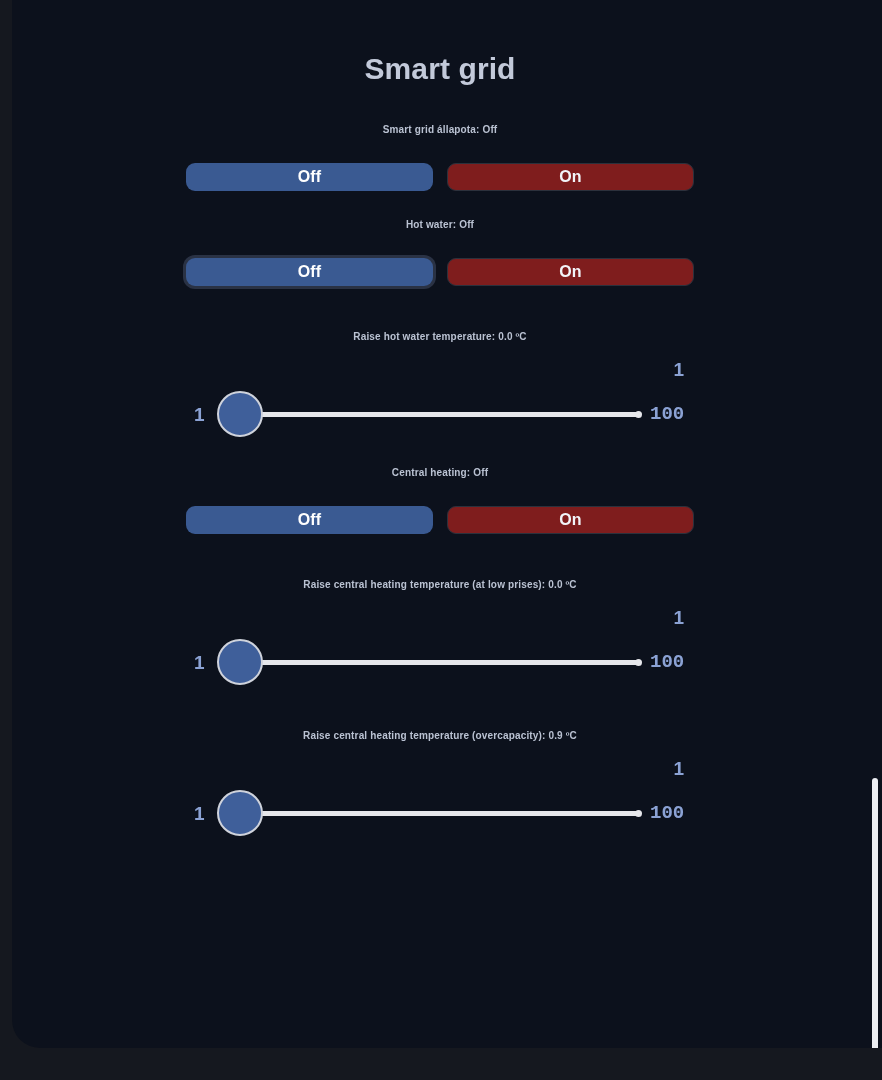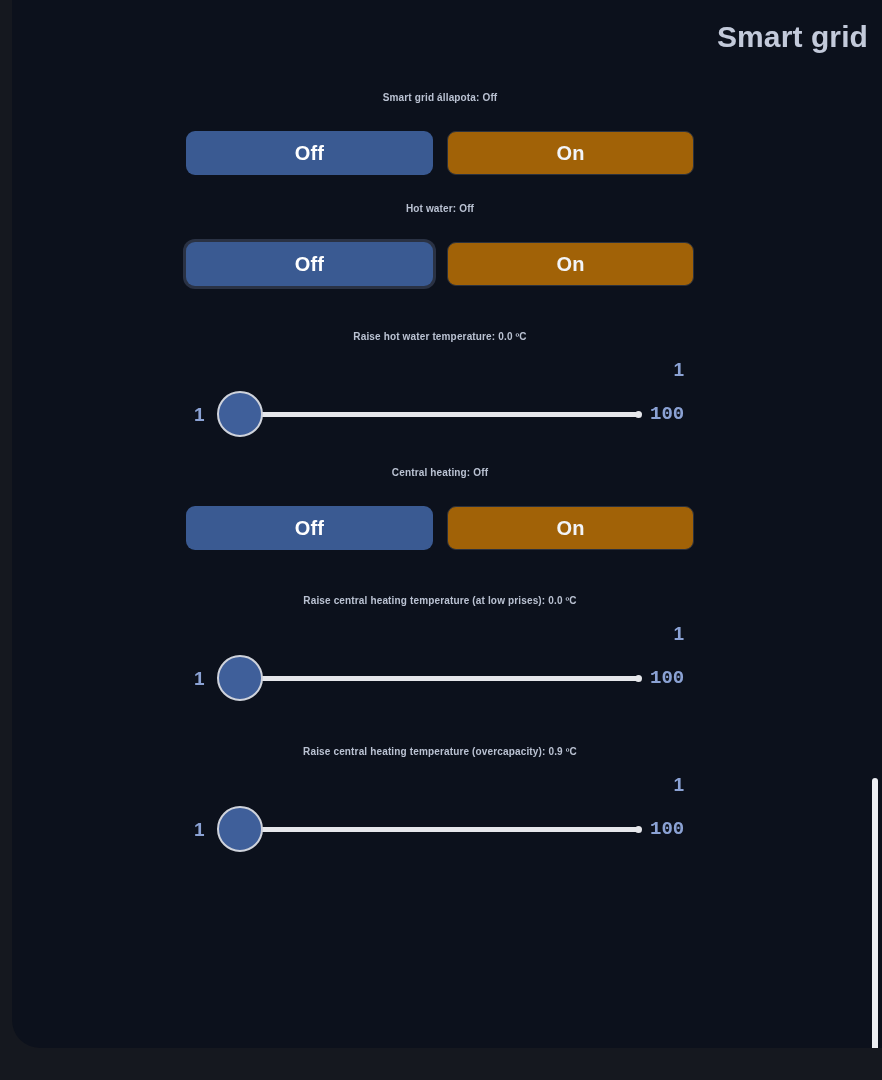--- a/index.html
+++ b/index.html
@@ -44,23 +44,23 @@
   }
 
   .content {
     width: 856px;
     padding: 0;
     box-sizing: border-box;
   }
 
   
   .page-title {
-    margin: 0;
-    padding-top: 20px;
-    text-align: right;
+    margin: 14px;
+    padding-top: 38px;
+    text-align: center;
     font-size: 30px;
     font-weight: bold;
     color: #c3cada;
     letter-spacing: 0.1px;
   }
 
   
   .section-label {
     text-align: center;
     font-size: 10px;
@@ -77,40 +77,40 @@
 
   
   .toggle-row {
     display: flex;
     justify-content: center;
     gap: 14px;
     margin-top: 28px;
   }
   .toggle-btn {
     width: 247px;
-    height: 44px;
+    height: 28px;
     border-radius: 9px;
     border: none;
     font-family: "Liberation Sans", sans-serif;
-    font-size: 20px;
+    font-size: 16px;
     font-weight: bold;
     letter-spacing: 0.2px;
     cursor: pointer;
     display: flex;
     align-items: center;
     justify-content: center;
     box-sizing: border-box;
     padding: 12px;
   }
   .toggle-btn.selected {
     background: #3a5a92;
     color: #ffffff;
   }
   .toggle-btn.unselected {
-    background: #a16207;
+    background: #7f1d1d;
     color: #f2f4f8;
     border: 1px solid #2c313c;
     text-align: right;
   }
   .toggle-btn.focused {
     box-shadow: 0 0 0 3px rgba(150, 170, 215, 0.22);
   }
 
   
   .slider-block {

